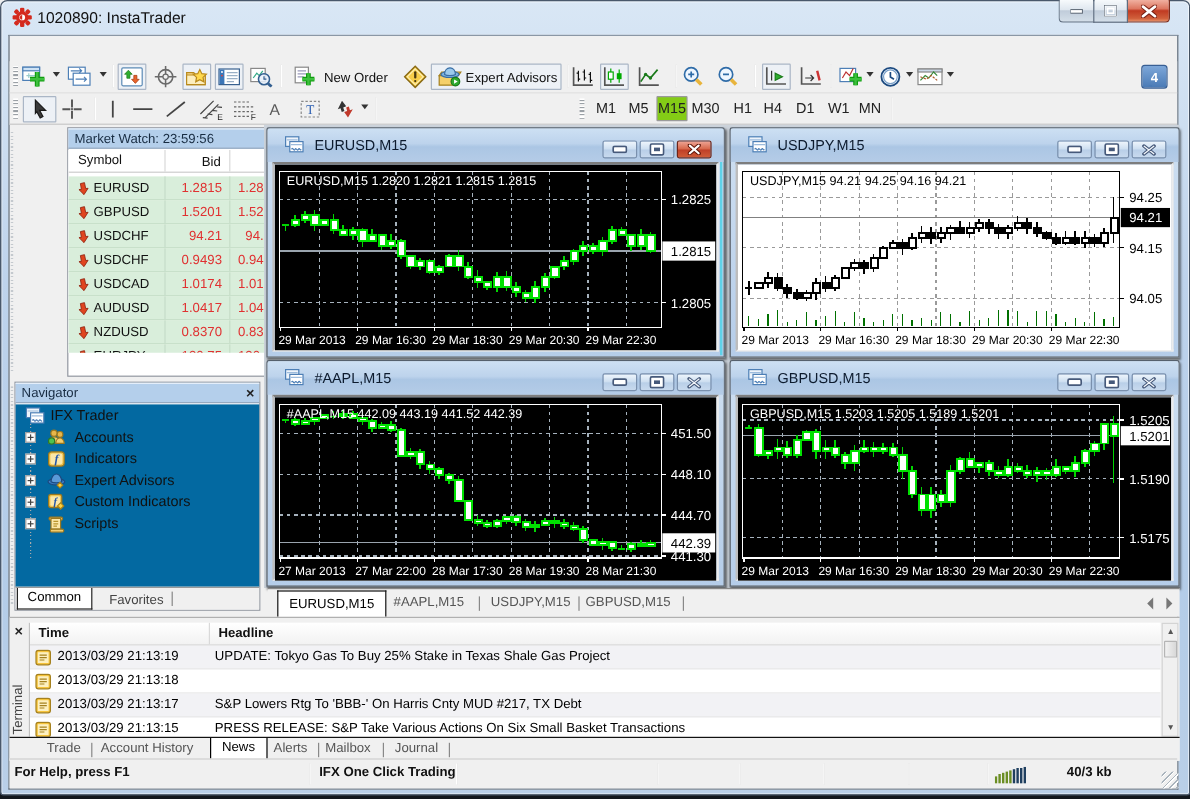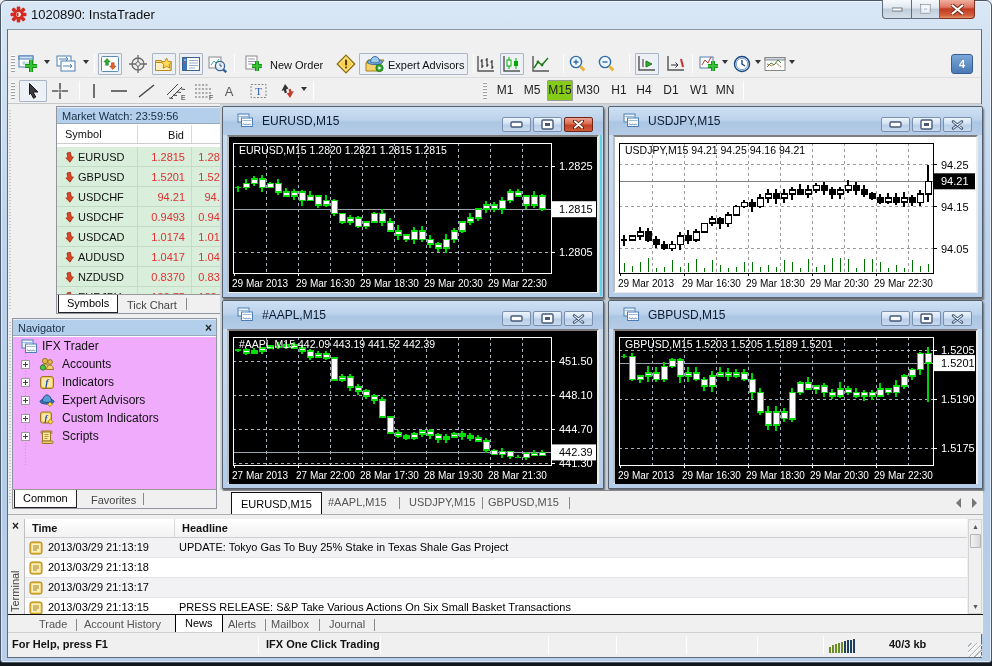--- a/index.html
+++ b/index.html
@@ -472,30 +472,25 @@
             <div class="colline" style="left:80px;background:#c6dcc8"></div>
             <div class="colline" style="left:134px;background:#c6dcc8"></div>
           </div>
         </div>
   </div>
   <div class="sb">
         <div class="sbbtn" style="top:0">▲</div>
         <div class="sbthumb" style="top:12px;height:22px"></div>
         <div class="sbbtn" style="bottom:0">▼</div>
       </div>
-  <div class="ptabs">
-   <div class="ptab active" style="left:1px">Symbols</div>
-   <div class="ptab" style="left:70px">Tick Chart</div>
-   <div class="tabsep" style="left:129px"></div>
-  </div>
  </div>
 
  <div class="panel" id="navpanel" style="top:288px;height:191px;width:205px;">
   <div class="phead">Navigator<span class="pclose">×</span></div>
-  <div style="position:absolute;left:0;top:18px;right:0;bottom:19px;background:#f0abfc;overflow:hidden">
+  <div style="position:absolute;left:0;top:18px;right:0;bottom:19px;background:#0369a1;overflow:hidden">
    <div style="position:absolute;left:12px;top:4px;bottom:24px;width:1px;background:repeating-linear-gradient(180deg,#aaa 0 1px,transparent 1px 3px)"></div>
    <div class="navitem" style="top:2px">
           <svg style="position:absolute;left:8px;top:0" width="17" height="15" viewBox="0 0 17 15">
             <rect x="1" y="1" width="11" height="8" fill="#eef4fb" stroke="#4d7fb6"></rect>
             <path d="M2 3.5h9" stroke="#9dbbdc"></path>
             <rect x="4.5" y="5" width="11" height="8.5" fill="#fff" stroke="#4d7fb6"></rect>
             <path d="M5.5 7.5h9" stroke="#9dbbdc"></path>
             <path d="M6 11.5c1-2.5 1.8 2 2.8 0s1.8 2 2.8 0 1.6 1.5 2.4 0" stroke="#4d7fb6" fill="none"></path>
           </svg>
           <span style="position:absolute;left:29px;white-space:nowrap">IFX Trader</span>
@@ -1231,20 +1226,21 @@
             <span class="tdate">2013/03/29 21:13:18</span>
           </div>
           <div class="trow" style="top:59px;background:#f2f2f5">
             <div style="position:absolute;left:0;right:0;bottom:0;height:1px;background:#e4e4e4"></div>
             <svg style="position:absolute;left:4px;top:3px" width="14" height="14" viewBox="0 0 14 14">
               <rect x="1" y="1" width="12" height="12" rx="2" fill="#f5c33b" stroke="#a5811f"></rect>
               <rect x="2.5" y="2.5" width="9" height="9" fill="#fdf0c0"></rect>
               <path d="M4 5h6M4 7h6M4 9h4" stroke="#a5811f"></path>
             </svg>
             <span class="tdate">2013/03/29 21:13:17</span>
+            <span class="thead">S&amp;P Lowers Rtg To 'BBB-' On Harris Cnty MUD #217, TX Debt</span>
           </div>
           <div class="trow" style="top:79px;background:#fff">
             <div style="position:absolute;left:0;right:0;bottom:0;height:1px;background:#e4e4e4"></div>
             <svg style="position:absolute;left:4px;top:3px" width="14" height="14" viewBox="0 0 14 14">
               <rect x="1" y="1" width="12" height="12" rx="2" fill="#f5c33b" stroke="#a5811f"></rect>
               <rect x="2.5" y="2.5" width="9" height="9" fill="#fdf0c0"></rect>
               <path d="M4 5h6M4 7h6M4 9h4" stroke="#a5811f"></path>
             </svg>
             <span class="tdate">2013/03/29 21:13:15</span>
             <span class="thead">PRESS RELEASE: S&amp;P Take Various Actions On Six Small Basket Transactions</span>

